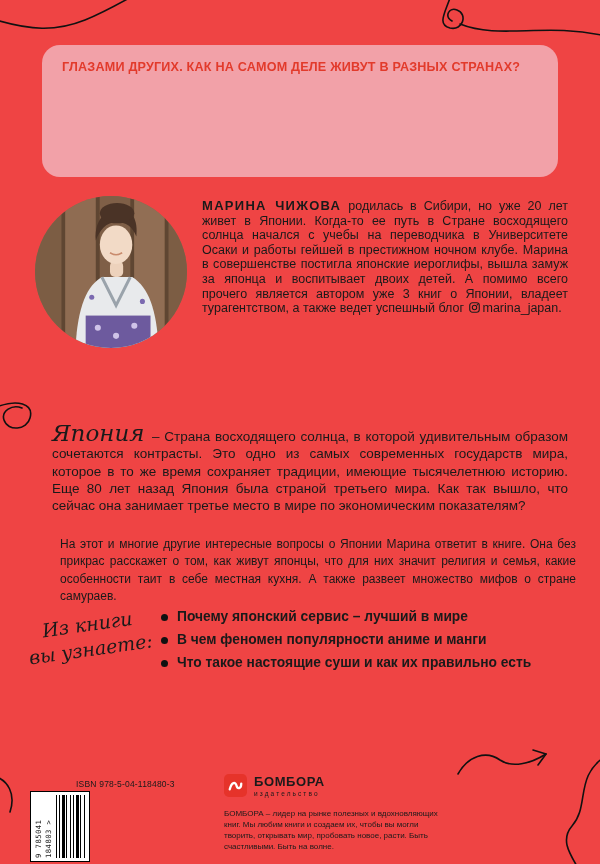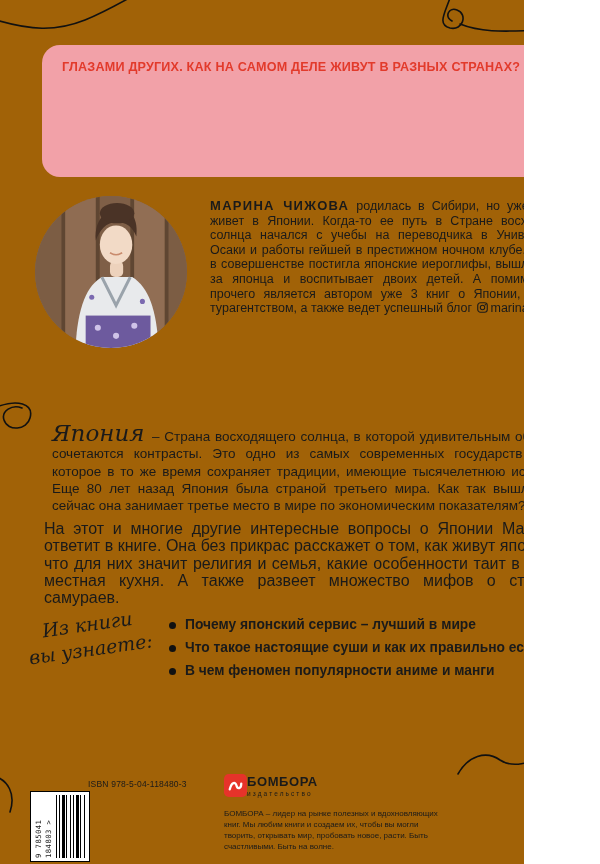--- a/index.html
+++ b/index.html
@@ -1,56 +1,56 @@
 <!DOCTYPE html>
 <html><head>
 <meta charset="utf-8">
 <style>
   html,body{margin:0;padding:0;background:#fff;}
-  .page{position:relative;width:524px;height:864px;background:#a16207;overflow:hidden;
+  .page{position:relative;width:600px;height:864px;background:#ef4444;overflow:hidden;
         font-family:"Liberation Sans",sans-serif;color:#1a1a1a;}
   .squiggles{position:absolute;left:0;top:0;width:600px;height:864px;pointer-events:none;}
 
   
   .series-box{position:absolute;left:42px;top:45px;width:516px;height:132px;background:#f2a1a8;
               border-radius:18px;padding:15px 20px 14px;box-sizing:border-box;}
   .series-title{margin:0 0 8px;color:#e23a2b;font-size:12.6px;font-weight:bold;line-height:1.25;letter-spacing:.2px;}
   .series-desc{margin:0;color:#ffffff;font-size:13px;line-height:17px;font-weight:400;text-align:left;}
 
   
   .photo{position:absolute;left:35px;top:196px;width:152px;height:152px;border-radius:50%;overflow:hidden;}
   .photo svg{display:block;width:100%;height:100%;}
-  .bio{position:absolute;left:210px;top:199px;width:366px;margin:0;font-size:12.5px;line-height:14.6px;text-align:justify;}
+  .bio{position:absolute;left:202px;top:199px;width:366px;margin:0;font-size:12.5px;line-height:14.6px;text-align:justify;}
   .author-name{font-weight:bold;font-size:13px;letter-spacing:1.3px;}
   .ig-icon{display:inline-block;width:11px;height:11px;vertical-align:-1px;margin:0 2px 0 2px;}
 
   
   .p1{position:absolute;left:44px;top:420px;width:516px;margin:8px;font-size:13.5px;line-height:17.3px;text-align:justify;}
   .lead-word{font-family:"DejaVu Serif",serif;font-style:italic;font-size:23px;line-height:0;margin-right:3px;}
-  .p2{position:absolute;left:44px;top:520px;width:516px;margin:0;font-size:16px;line-height:17.3px;text-align:justify;}
+  .p2{position:absolute;left:44px;top:520px;width:516px;margin:16px;font-size:12px;line-height:17.3px;text-align:justify;}
 
   
   .learn-heading{position:absolute;left:26px;top:612px;width:126px;font-family:"DejaVu Serif",serif;
                  font-style:italic;font-size:19px;line-height:1.3;text-align:center;transform:rotate(-8deg);}
-  .learn-list{position:absolute;left:152px;top:600px;width:414px;margin:16px;padding:0;list-style:none;
+  .learn-list{position:absolute;left:152px;top:600px;width:414px;margin:8px;padding:0;list-style:none;
               font-weight:bold;font-size:13.8px;}
   .learn-list li{position:relative;padding-left:17px;margin-bottom:5.5px;line-height:17.5px;white-space:pre-line;}
   .learn-list li::before{content:"";position:absolute;left:1px;top:5.5px;width:7px;height:7px;background:#111;border-radius:50%;}
 
   
-  .isbn{position:absolute;left:88px;top:779px;font-size:8.5px;letter-spacing:.2px;}
+  .isbn{position:absolute;left:76px;top:779px;font-size:8.5px;letter-spacing:.2px;}
   .barcode{position:absolute;left:30px;top:791px;width:60px;height:71px;border:1.5px solid #000;background:#fff;
            box-sizing:border-box;display:flex;align-items:stretch;padding:3px 3px;}
   .barcode-digits{writing-mode:vertical-rl;transform:rotate(180deg);font-family:"DejaVu Sans Mono",monospace;
                   font-size:7.3px;letter-spacing:.4px;line-height:10px;}
   .barcode-bars{flex:1;margin-left:2px;background:repeating-linear-gradient(to right,
       #000 0 1.5px,transparent 1.5px 3.5px,#000 3.5px 4.5px,transparent 4.5px 6px,
       #000 6px 9px,transparent 9px 10.5px,#000 10.5px 11.5px,transparent 11.5px 14px);}
   .publisher{position:absolute;left:224px;top:774px;}
-  .logo-row{display:flex;align-items:center;gap:0;}
+  .logo-row{display:flex;align-items:center;gap:7px;}
   .logo-icon{width:23px;height:23px;display:block;}
   .logo-name{display:block;font-weight:bold;font-size:13px;letter-spacing:.6px;line-height:13px;}
   .logo-sub{display:block;font-size:6.5px;letter-spacing:2.1px;margin-top:2px;}
   .publisher-desc{position:absolute;left:224px;top:808px;width:214px;margin:0;font-size:8px;line-height:11px;}
 </style>
 </head>
 <body>
 
 <div class="page">
 
@@ -109,22 +109,22 @@
 
   <p class="p1"><span class="lead-word">Япония</span><span> – Страна восходящего солнца, в которой удивительным образом сочетаются контрасты. Это одно из самых современных государств мира, которое в то же время сохраняет традиции, имеющие тысячелетнюю историю. Еще 80 лет назад Япония была страной третьего мира. Как так вышло, что сейчас она занимает третье место в мире по экономическим показателям?</span></p>
   <p class="p2">На этот и многие другие интересные вопросы о Японии Марина ответит в книге. Она без прикрас расскажет о том, как живут японцы, что для них значит религия и семья, какие особенности таит в себе местная кухня. А также развеет множество мифов о стране самураев.</p>
 
   <div class="learn-heading">
     <span>Из книги</span><br>
     <span>вы узнаете:</span>
   </div>
   <ul class="learn-list">
     <li>Почему японский сервис – лучший в мире</li>
+    <li>В чем феномен популярности аниме и манги</li>
     <li>Что такое настоящие суши и как их правильно есть</li>
-    <li>В чем феномен популярности аниме и манги</li>
   </ul>
 
   <div class="isbn">ISBN 978-5-04-118480-3</div>
 
   <div class="barcode">
     <span class="barcode-digits">9 785041 184803 &gt;</span>
     <div class="barcode-bars"></div>
   </div>
 
   <div class="publisher">

